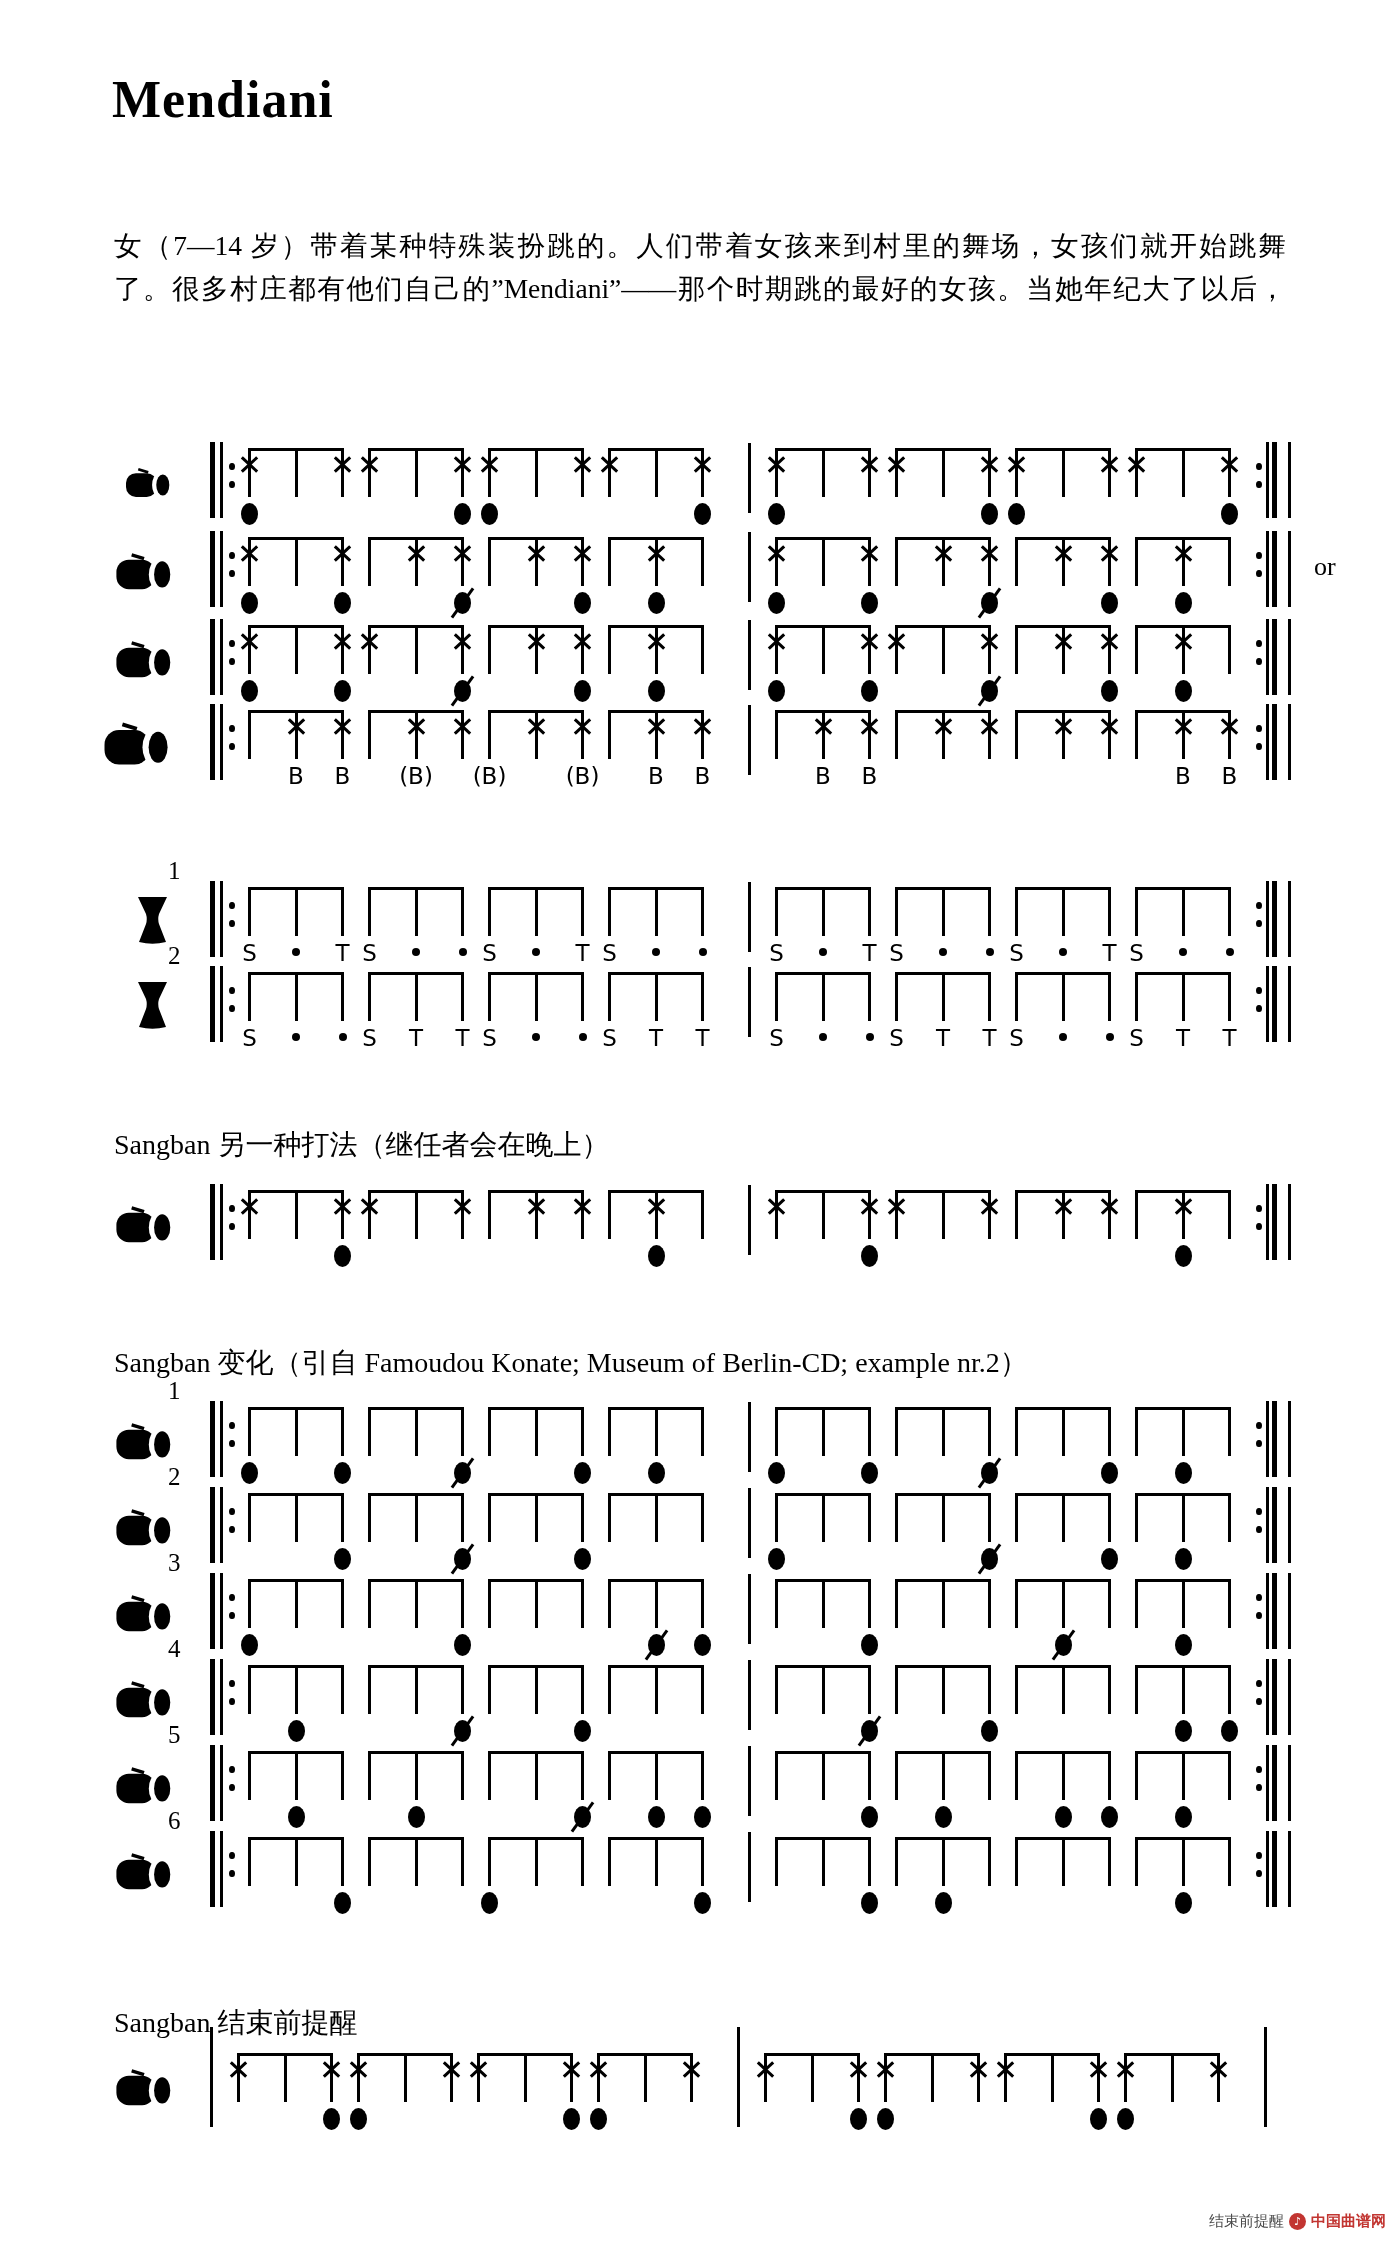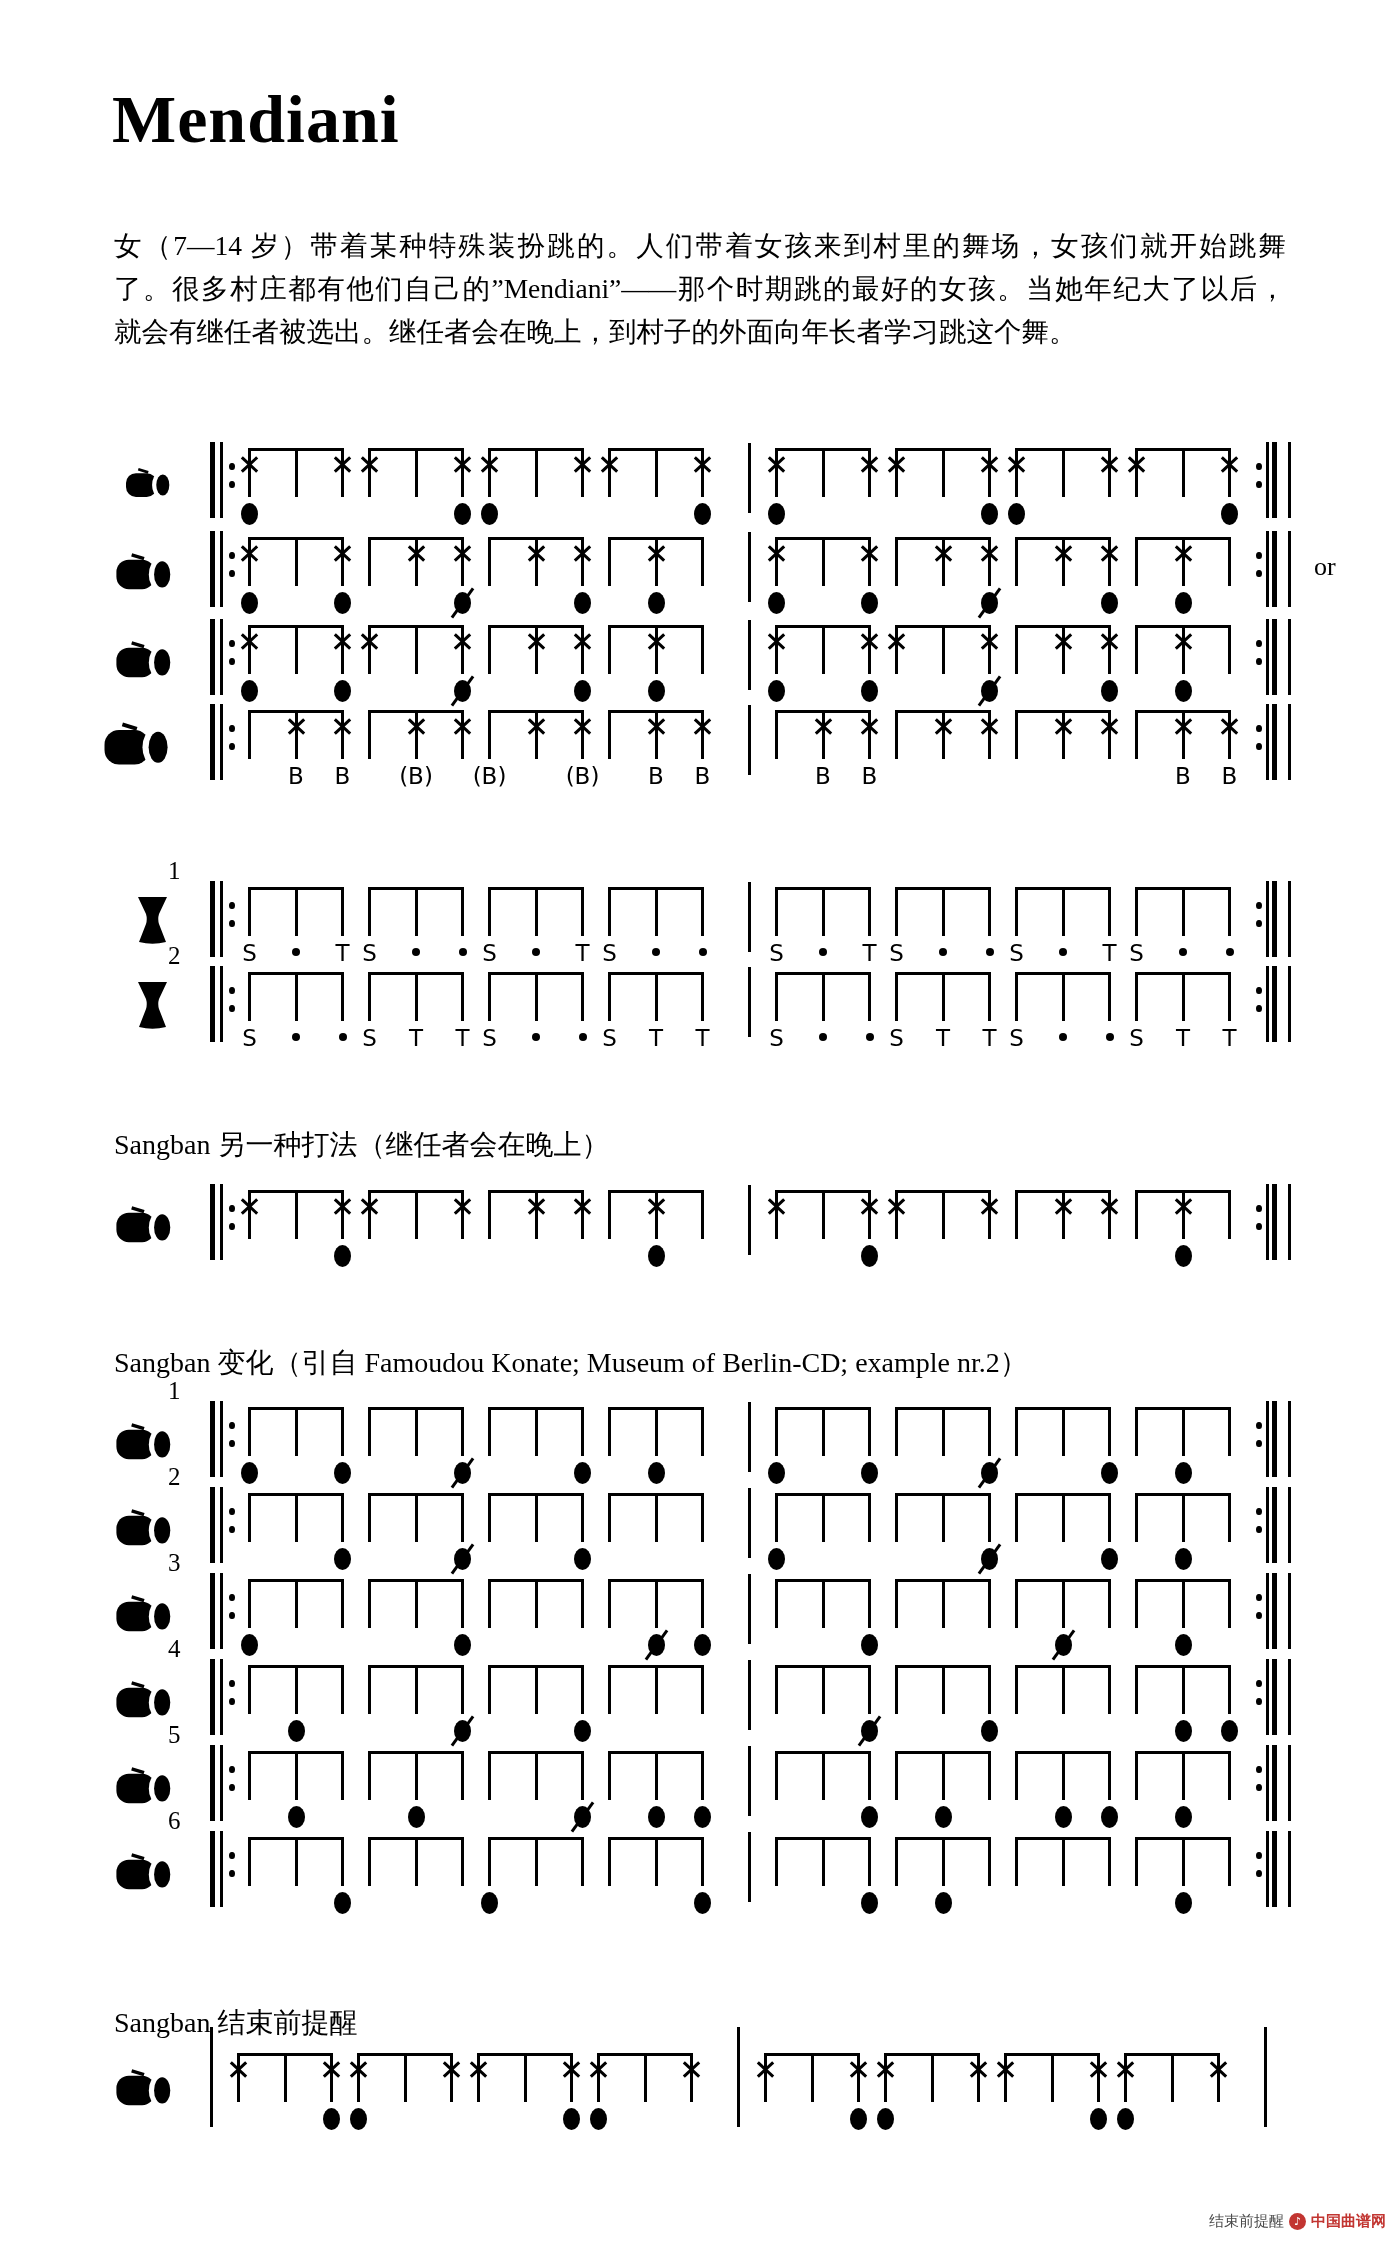--- a/index.html
+++ b/index.html
@@ -1,20 +1,20 @@
 <!DOCTYPE html>
 <html><head>
 <meta charset="utf-8">
 <style>
   html,body{margin:0;padding:0;}
   body{
     width:1396px;height:2252px;position:relative;background:#ffffff;
     font-family:"Liberation Serif", serif;color:#000;overflow:hidden;
   }
-  .title{position:absolute;left:112px;top:36px;font-size:68px;line-height:1.1;letter-spacing:1px;}
+  .title{position:absolute;left:112px;top:36px;font-size:52px;line-height:1.1;letter-spacing:1px;}
   .para{position:absolute;left:114px;top:224px;width:1172px;font-size:27.5px;line-height:43px;}
   .para .pline{text-align:justify;text-align-last:justify;white-space:nowrap0;}
   .para .pline.last{text-align:left;text-align-last:left;}
   .sec-label{position:absolute;left:114px;font-size:28px;white-space:nowrap;}
   .or-label{position:absolute;left:1314px;top:552px;font-size:26px;}
   
   .nrow{position:absolute;left:0;width:1396px;height:118px;}
   .iconbox{position:absolute;}
   .num{position:absolute;left:168px;font-size:25px;font-family:"Liberation Serif",serif;}
   .staff{position:absolute;left:210px;top:0;display:flex;align-items:flex-start;}
@@ -52,21 +52,20 @@
   .wm-site{color:#c23531;font-weight:bold;}
 </style>
 </head>
 <body>
 
 <h1 class="title">Mendiani</h1>
 
 <div class="para">
   <div class="pline">女（7—14 岁）带着某种特殊装扮跳的。人们带着女孩来到村里的舞场，女孩们就开始跳舞</div>
   <div class="pline">了。很多村庄都有他们自己的”Mendiani”——那个时期跳的最好的女孩。当她年纪大了以后，</div>
-  <div class="pline last">就会有继任者被选出。继任者会在晚上，到村子的外面向年长者学习跳这个舞。</div>
 </div>
 
 <div class="or-label">or</div>
 
 <div class="sec-label" style="top:1126px">Sangban  另一种打法（继任者会在晚上）</div>
 <div class="sec-label" style="top:1344px">Sangban  变化（引自  Famoudou Konate; Museum of Berlin-CD; example nr.2）</div>
 <div class="sec-label" style="top:2004px">Sangban  结束前提醒</div>
 
 <div id="score">
     <div class="nrow" style="top: 448px;">

